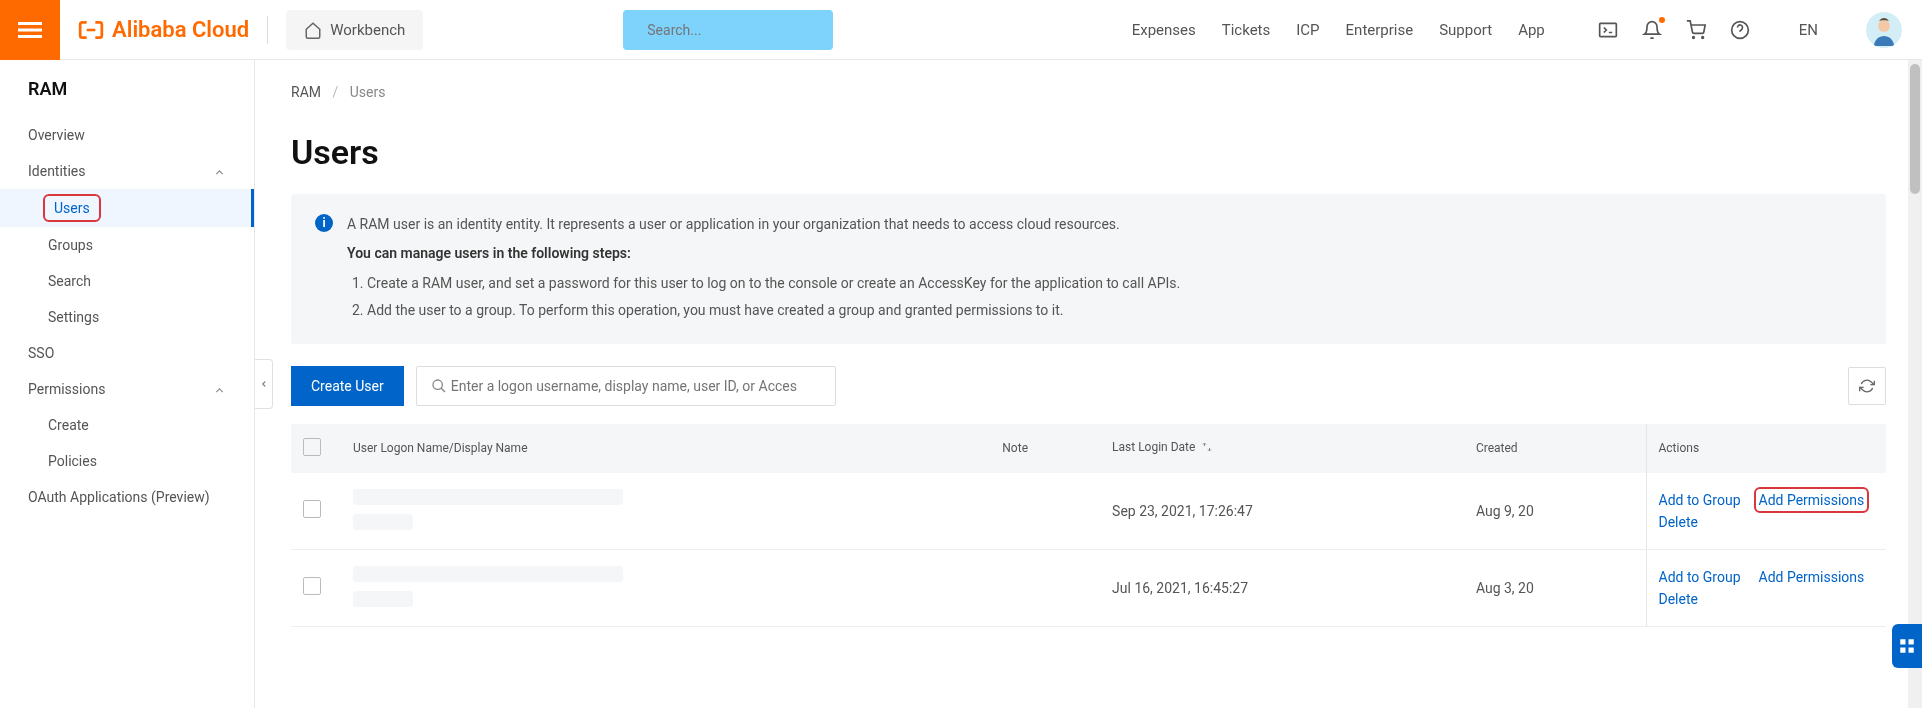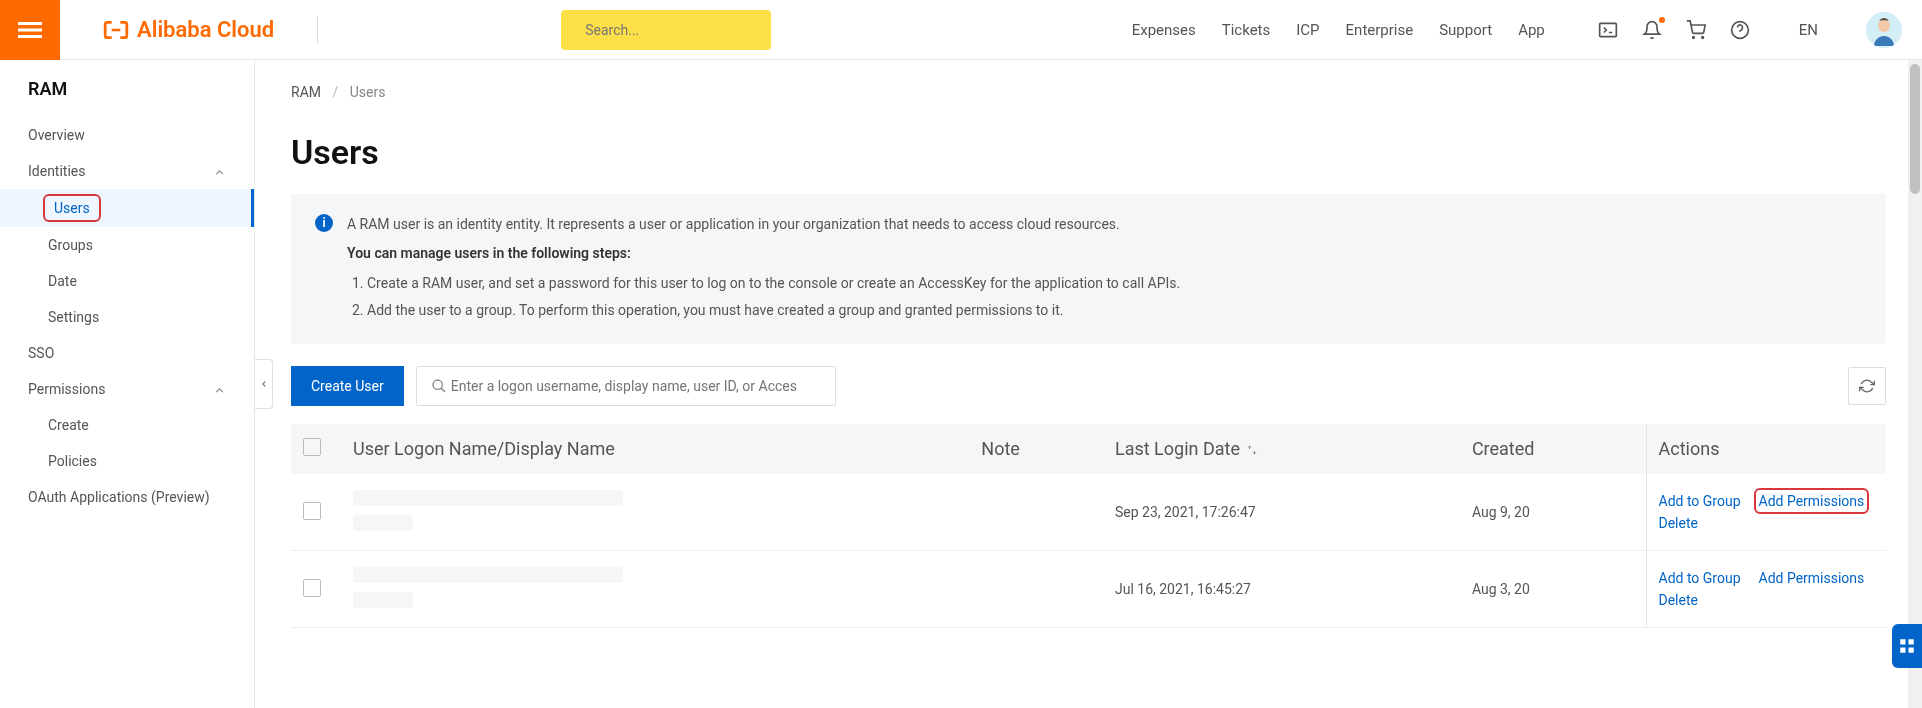--- a/index.html
+++ b/index.html
@@ -1,24 +1,24 @@
 <!DOCTYPE html>
 <html><head>
 <meta charset="utf-8">
 <style>
 * { margin:0; padding:0; box-sizing:border-box; font-family:-apple-system,BlinkMacSystemFont,"Segoe UI",Roboto,sans-serif; }
 body { background:#fff; color:#333; font-size:14px; overflow:hidden; }
-.topbar { height:60px; display:flex; align-items:center; border-bottom:1px solid #e8e8e8; padding-right:20px;gap:25px; }
+.topbar { height:60px; display:flex; align-items:center; border-bottom:1px solid #e8e8e8; padding-right:20px; }
 .hamburger { width:60px; height:60px; background:#ff6a00; display:flex; align-items:center; justify-content:center; cursor:pointer; }
 .hamburger svg { width:24px; height:24px; }
 .brand { display:flex; align-items:center; margin-left:18px; color:#ff6a00; font-size:22px; font-weight:600; gap:8px; }
 .brand-logo { width:26px; height:26px; }
 .vdiv { width:1px; height:28px; background:#ddd; margin:0 18px; }
 .workbench-btn { background:#f5f5f5; border:none; border-radius:4px; height:40px; padding:0 18px; display:flex; align-items:center; gap:8px; color:#555; font-size:15px; cursor:pointer; }
-.searchbox { margin-left:200px; width:210px; height:40px; background:#fde047; border-radius:4px; display:flex; padding:0 14px; gap:10px; color:#888; }
+.searchbox { margin-left:200px; width:210px; height:40px; background:#7dd3fc; border-radius:4px; display:flex; padding:0 14px; gap:10px; color:#888; }
 .searchbox input { border:none; background:transparent; outline:none; flex:1; font-size:14px; color:#333; }
 .topnav { margin-left:auto; display:flex; align-items:center; gap:26px; color:#555; font-size:15px; }
 .topnav-item { cursor:pointer; }
 .topicons { display:flex; align-items:center; gap:22px; margin-left:26px; }
 .topicon { width:22px; height:22px; color:#555; cursor:pointer; display:flex; align-items:center; justify-content:center; position:relative; }
 .dot { position:absolute; top:-2px; right:-2px; width:6px; height:6px; background:#ff6a00; border-radius:50%; }
 .lang { font-size:15px; color:#555; cursor:pointer; margin-left:22px; }
 .avatar { width:36px; height:36px; border-radius:50%; margin-left:22px; cursor:pointer; background:#e8f4f8; display:flex; align-items:center; justify-content:center; overflow:hidden; }
 .shell { display:flex; height:calc(100vh - 60px); position:relative; }
 .sidebar { width:255px; border-right:1px solid #e8e8e8; padding-top:18px; position:relative; }
@@ -40,21 +40,21 @@
 .infobox p { color:#555; line-height:1.8; }
 .infobox .bold { font-weight:600; color:#333; margin-top:4px; }
 .infobox ol { margin:4px 0 0 20px; color:#555; line-height:1.9; }
 .toolbar { display:flex; align-items:center; gap:12px; margin-bottom:18px; }
 .btn-primary { background:#0064c8; color:#fff; border:none; height:40px; padding:0 20px; border-radius:0; font-size:14px; cursor:pointer; }
 .filterbox { border:1px solid #ddd; border-radius:2px; height:40px; width:420px; display:flex; align-items:center; padding:0 14px; gap:4px; }
 .filterbox input { border:none; outline:none; flex:1; font-size:14px; }
 .refresh { margin-left:auto; width:38px; height:38px; border:1px solid #ddd; border-radius:2px; display:flex; align-items:center; justify-content:center; cursor:pointer; }
 .tbl { width:100%; border-collapse:collapse; }
 .tbl thead { background:#f5f6f7; }
-.tbl th { text-align:left; font-weight:400; color:#555; padding:14px 12px; font-size:18px; }
+.tbl th { text-align:left; font-weight:400; color:#555; padding:14px 12px; font-size:12px; }
 .tbl td { padding:16px 12px; border-bottom:1px solid #eee; color:#555; vertical-align:middle; }
 .tbl th:nth-child(6), .tbl td:nth-child(6) { border-left:1px solid #e5e5e5; }
 .cb { width:18px; height:18px; border:1px solid #bbb; border-radius:2px; cursor:pointer; display:inline-block; }
 .redact { background:#f5f6f7; border-radius:3px; height:16px; display:inline-block; }
 .redact.w1 { width:270px; }
 .redact.w2 { width:60px; margin-top:6px; }
 .actions { display:flex; flex-wrap:wrap; gap:6px 18px; }
 .actions a { color:#0064c8; text-decoration:none; cursor:pointer; white-space:nowrap; }
 .actions a.hl { outline:2px solid #d9363e; outline-offset:3px; border-radius:1px; }
 .sorticon { display:inline-block; margin-left:6px; vertical-align:middle; }
@@ -73,20 +73,26 @@
         <rect y="17" width="24" height="3"></rect>
       </svg>
   </div>
   <div class="brand">
     <svg class="brand-logo" viewBox="0 0 24 24" fill="none" stroke="#ff6a00" stroke-width="2.5">
         <path d="M8 5H4a2 2 0 00-2 2v10a2 2 0 002 2h4M16 5h4a2 2 0 012 2v10a2 2 0 01-2 2h-4M8 12h8"></path>
       </svg>
     <span>Alibaba Cloud</span>
   </div>
   <div class="vdiv"></div>
+  <button class="workbench-btn">
+    <svg width="18" height="18" viewBox="0 0 24 24" fill="none" stroke="#666" stroke-width="2">
+        <path d="M3 11l9-8 9 8v10a2 2 0 01-2 2H5a2 2 0 01-2-2z"></path>
+      </svg>
+    <span>Workbench</span>
+  </button>
   <div class="searchbox">
     <svg width="16" height="16" viewBox="0 0 24 24" fill="none" stroke="#888" stroke-width="2">
         <circle cx="10" cy="10" r="7"></circle>
         <path d="M21 21l-6-6"></path>
       </svg>
     <input placeholder="Search..." style="">
   </div>
   <div class="topnav">
     <span class="topnav-item">Expenses</span>
     <span class="topnav-item">Tickets</span>
@@ -145,21 +151,21 @@
           <path d="M6 15l6-6 6 6"></path>
         </svg>
     </div>
     <div class="side-item sub active">
         <span class="label-box">Users</span>
       </div>
     <div class="side-item sub">
         <span>Groups</span>
       </div>
     <div class="side-item sub">
-        <span>Date</span>
+        <span>Search</span>
       </div>
     <div class="side-item sub">
         <span>Settings</span>
       </div>
     <div class="side-item">
         <span>SSO</span>
       </div>
     <div class="side-item">
       <span>Permissions</span>
       <svg class="chev" viewBox="0 0 24 24" fill="none" stroke="#888" stroke-width="2">

